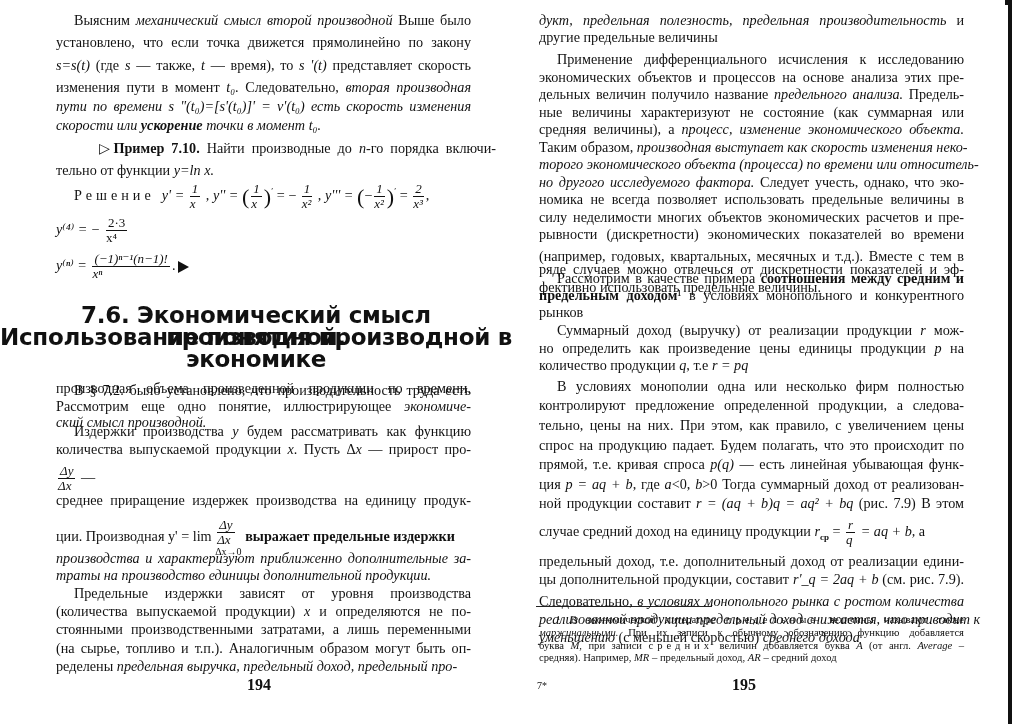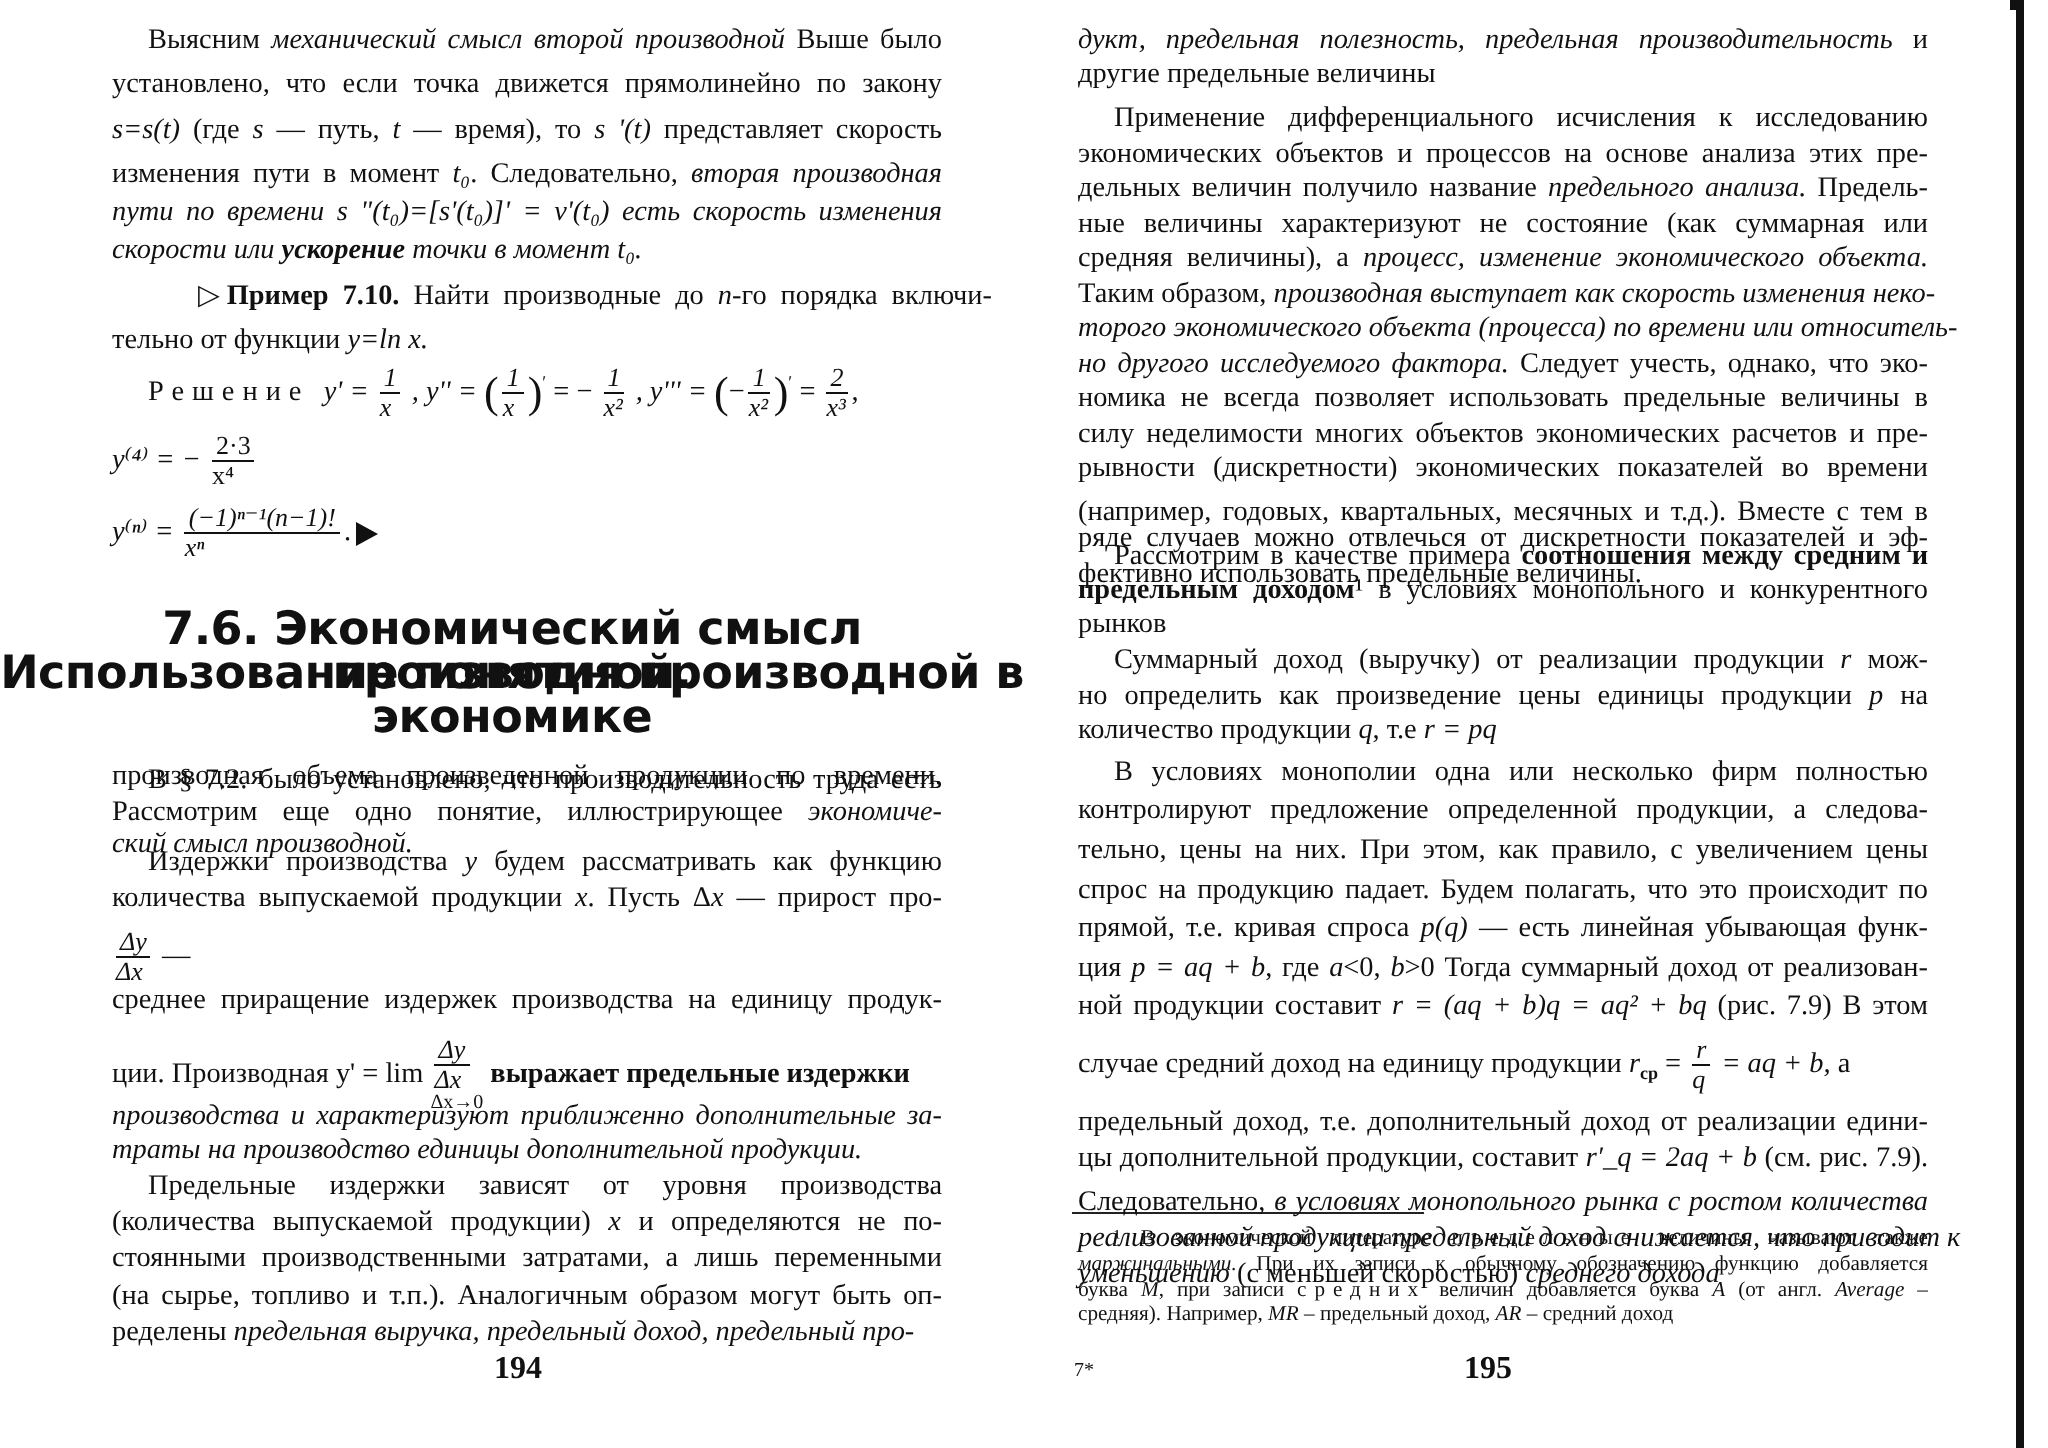--- a/index.html
+++ b/index.html
@@ -66,21 +66,21 @@
   <span class="math">y⁽⁴⁾ = −</span>
   <span class="frac plain"><span class="num">2·3</span><span class="den">x⁴</span></span>
 </div>
 <div class="line last" style="left:56px;top:252px;">
   <span class="math">y⁽ⁿ⁾ =</span>
   <span class="frac"><span class="num">(−1)ⁿ⁻¹(n−1)!</span><span class="den">xⁿ</span></span>.<span class="arrow"></span>
 </div>
 
 <div class="line" style="left: 74px; width: 397px; top: 12px;"><span>Выясним </span><span class="i">механический смысл второй производной</span><span> Выше было</span></div>
 <div class="line" style="left: 56px; width: 415px; top: 34.3px;"><span>установлено, что если точка движется прямолинейно по закону</span></div>
-<div class="line" style="left: 56px; width: 415px; top: 56.6px;"><span class="i">s=s(t)</span><span> (где </span><span class="i">s</span><span> — путь, </span><span class="i">t</span><span> — время), то </span><span class="i">s '(t)</span><span> представляет скорость</span></div>
+<div class="line" style="left: 56px; width: 415px; top: 56.6px;"><span class="i">s=s(t)</span><span> (где </span><span class="i">s</span><span> — также, </span><span class="i">t</span><span> — время), то </span><span class="i">s '(t)</span><span> представляет скорость</span></div>
 <div class="line" style="left: 56px; width: 415px; top: 78.9px;"><span>изменения пути в момент </span><span class="i">t₀</span><span>. Следовательно, </span><span class="i">вторая производная</span></div>
 <div class="line" style="left: 56px; width: 415px; top: 98px;"><span class="i">пути по времени s "(t₀)=[s'(t₀)]' = v'(t₀)  есть скорость изменения</span></div>
 <div class="line last" style="left: 56px; width: 415px; top: 117px;"><span class="i">скорости или </span><span class="i b">ускорение</span><span class="i"> точки в момент t₀.</span></div>
 <div class="line" style="left: 74px; width: 397px; top: 140px; padding-left: 25px;"><span>▷</span><span class="b">Пример 7.10.</span><span> Найти производные до </span><span class="i">n</span><span>-го порядка включи-</span></div>
 <div class="line last" style="left: 56px; width: 415px; top: 162px;"><span>тельно от функции </span><span class="i">y=ln x.</span></div>
 <div class="line" style="left: 74px; width: 397px; top: 382px;"><span>В § 7.2. было установлено, что производительность труда есть</span></div>
 <div class="line" style="left: 56px; width: 415px; top: 380px;"><span>производная объема произведенной продукции по времени.</span></div>
 <div class="line" style="left: 56px; width: 415px; top: 398px;"><span>Рассмотрим еще одно понятие, иллюстрирующее </span><span class="i">экономиче-</span></div>
 <div class="line last" style="left: 56px; width: 415px; top: 414px;"><span class="i">ский смысл производной.</span></div>
 <div class="line" style="left: 74px; width: 397px; top: 423px;"><span>Издержки производства </span><span class="i">y</span><span> будем рассматривать как функцию</span></div>

